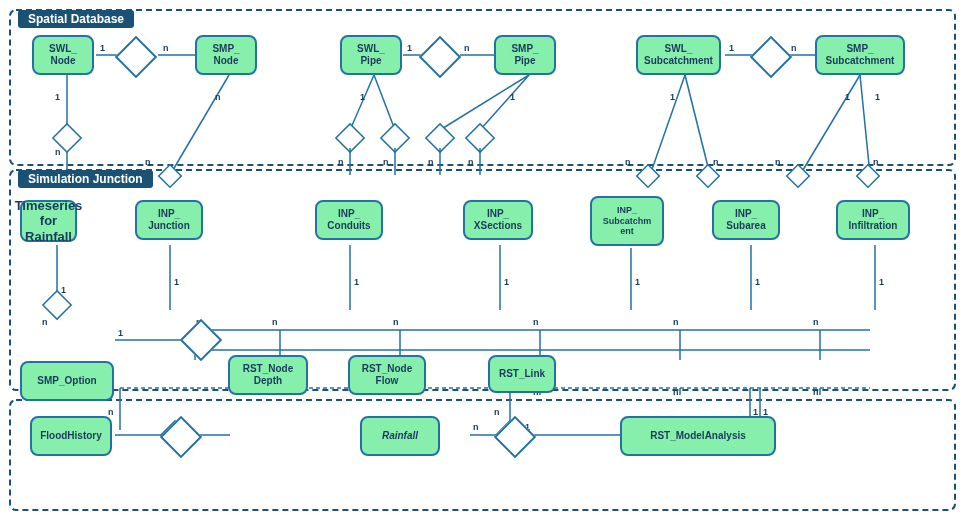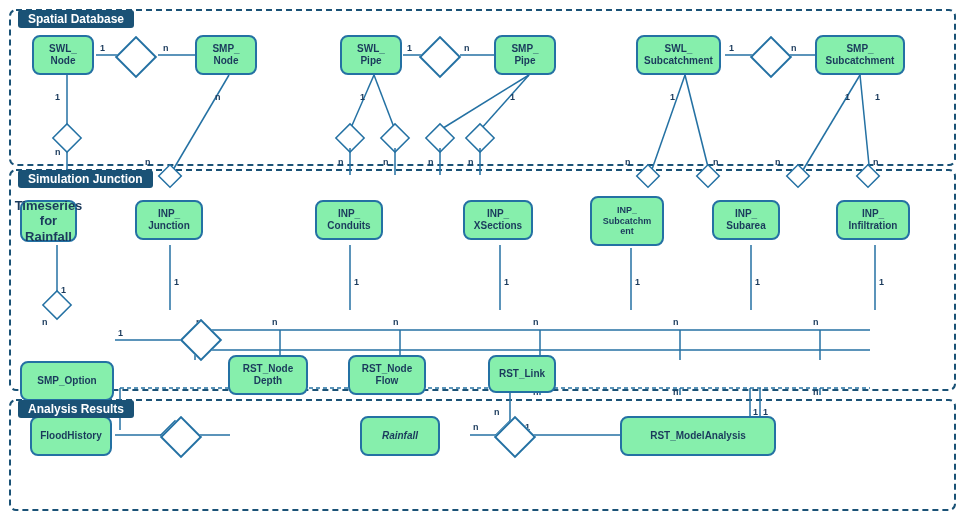--- a/index.html
+++ b/index.html
@@ -263,23 +263,20 @@
   <div class="diamond" style="left:186px; top:325px;"></div>
 
   <div class="entity" style="left:228px; top:355px; width:80px; height:40px;">RST_Node<br>Depth</div>
 
   <div class="entity" style="left:348px; top:355px; width:78px; height:40px;">RST_Node<br>Flow</div>
 
   <div class="entity" style="left:488px; top:355px; width:68px; height:38px;">RST_Link</div>
 
 
 
-  <div style="position:absolute; top:400px; left:18px; background:#1a5276; color:#fff; font-weight:bold; font-size:12px; padding:2px 10px; border-radius:3px; z-index:10;">
-    Analysis Results
-  </div>
 
   <div class="entity" style="left:30px; top:416px; width:82px; height:40px;">FloodHistory</div>
 
   <div class="diamond" style="left:166px; top:422px;"></div>
 
   <div class="entity" style="left:360px; top:416px; width:80px; height:40px;font-style:italic;">Rainfall</div>
 
   <div class="diamond" style="left:500px; top:422px;"></div>
 
   <div class="entity" style="left:620px; top:416px; width:156px; height:40px;">RST_ModelAnalysis</div>

